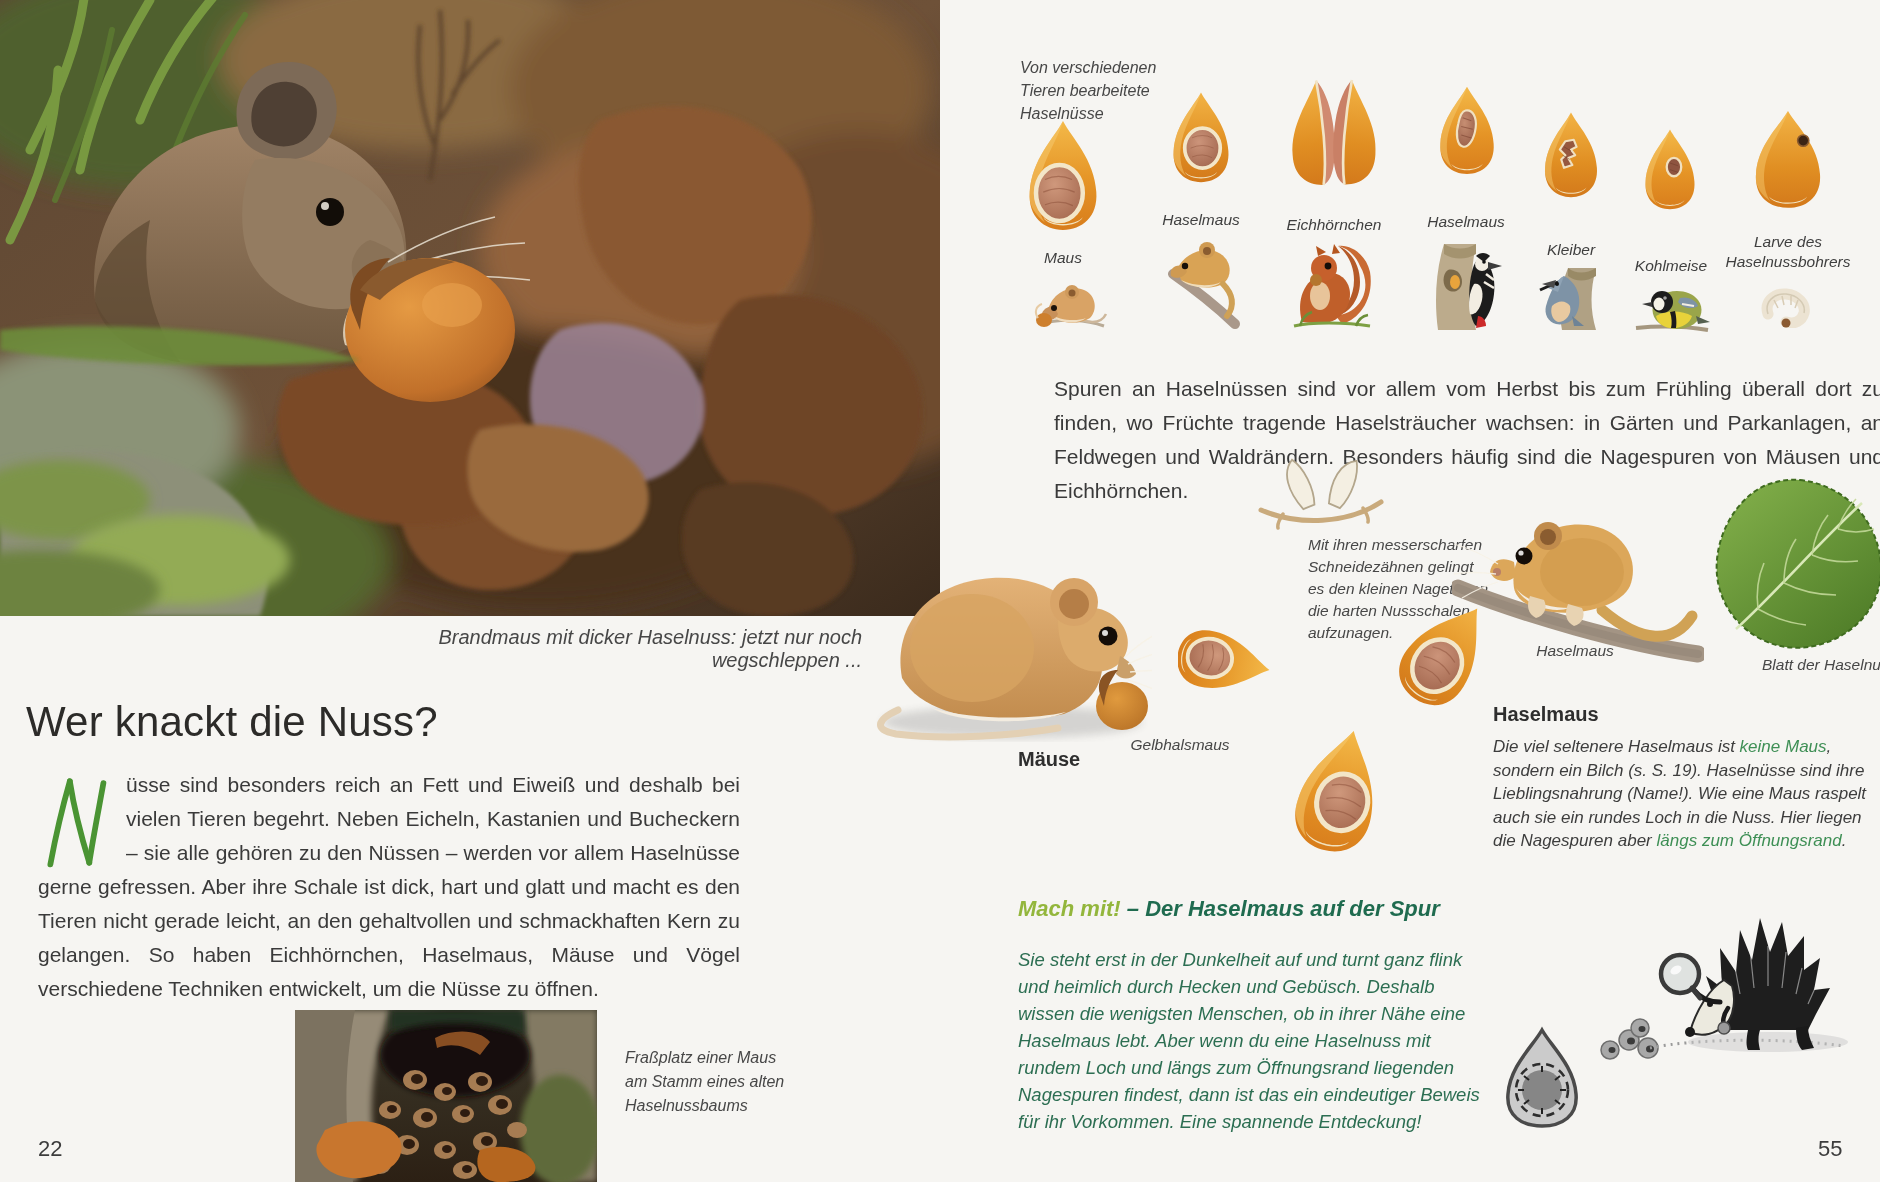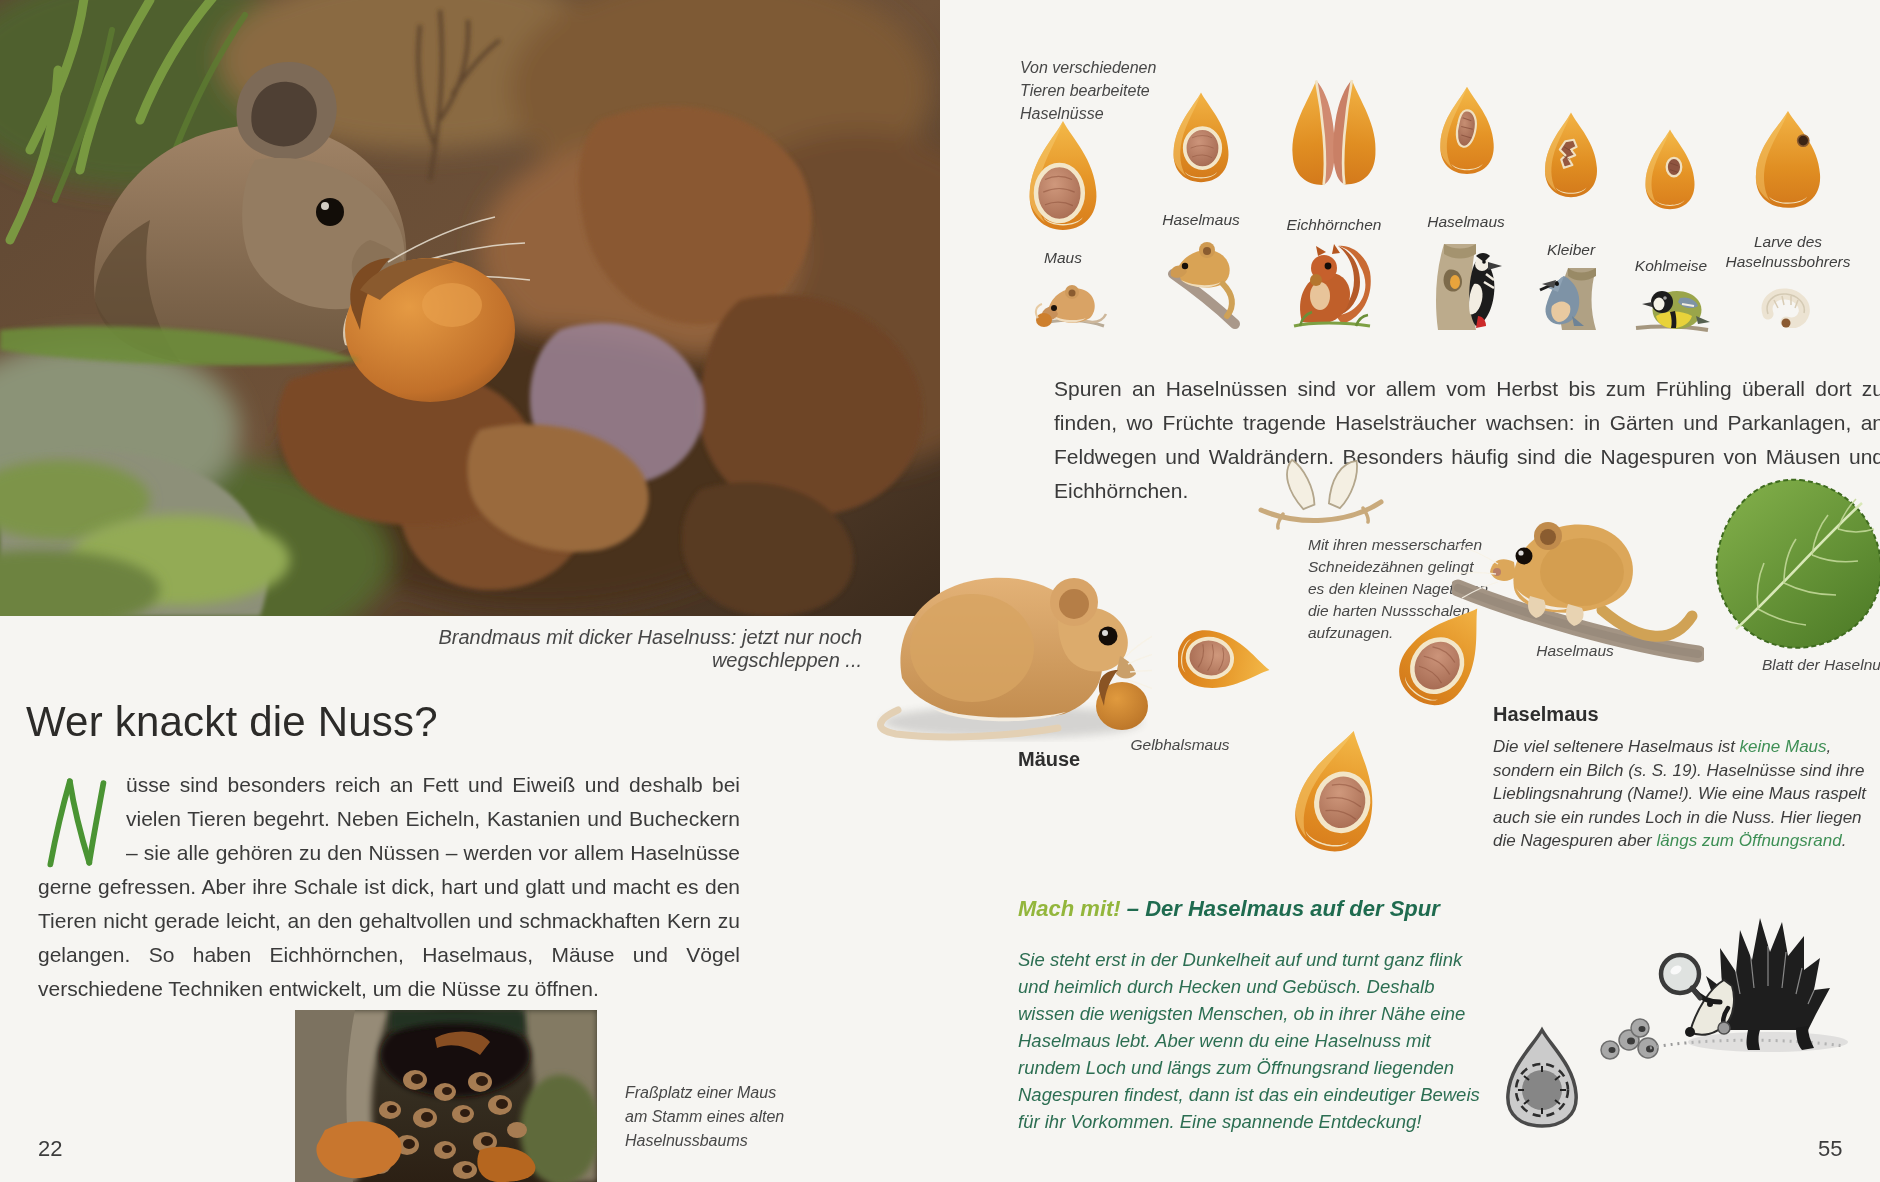--- a/index.html
+++ b/index.html
@@ -202,21 +202,21 @@
           <ellipse cx="192" cy="131" rx="6" ry="5"></ellipse>
           <ellipse cx="172" cy="159" rx="5" ry="4"></ellipse>
         </g>
     </g>
 
     <path d="M30 120 C60 105 95 110 105 130 C112 148 95 165 65 168 C35 170 18 150 22 135 Z" fill="#c8762e"></path>
     <path d="M185 140 C210 132 235 140 240 155 C243 166 230 172 205 172 C185 172 178 155 185 140 Z" fill="#b5661f"></path>
     <path d="M140 28 C160 18 185 20 195 32 L185 45 C170 35 155 33 142 38 Z" fill="#a55f28" opacity=".8"></path>
   </svg>
 
-  <div class="abs cap" style="left:625px;top:1046px;width:168px;font-size:16px;line-height:24px;margin-top:35px;">Fraßplatz einer Maus am Stamm eines alten Haselnussbaums</div>
+  <div class="abs cap" style="left:625px;top:1046px;width:168px;font-size:16px;line-height:24px;">Fraßplatz einer Maus am Stamm eines alten Haselnussbaums</div>
 
   <div class="abs pagenum" style="left:38px;top:1136px;">22</div>
 
   <div class="abs cap" style="left:1020px;top:56px;width:180px;font-size:16px;line-height:23px;">Von verschiedenen Tieren bearbeitete Haselnüsse</div>
 
   <svg class="abs" style="left:1018px;top:105px" width="90" height="140" viewBox="0 0 100 130">
     <defs>
         <linearGradient id="n1" x1="0" y1="0" x2="0" y2="1">
           <stop offset="0" stop-color="#f3b949"></stop>
           <stop offset=".55" stop-color="#e59426"></stop>

